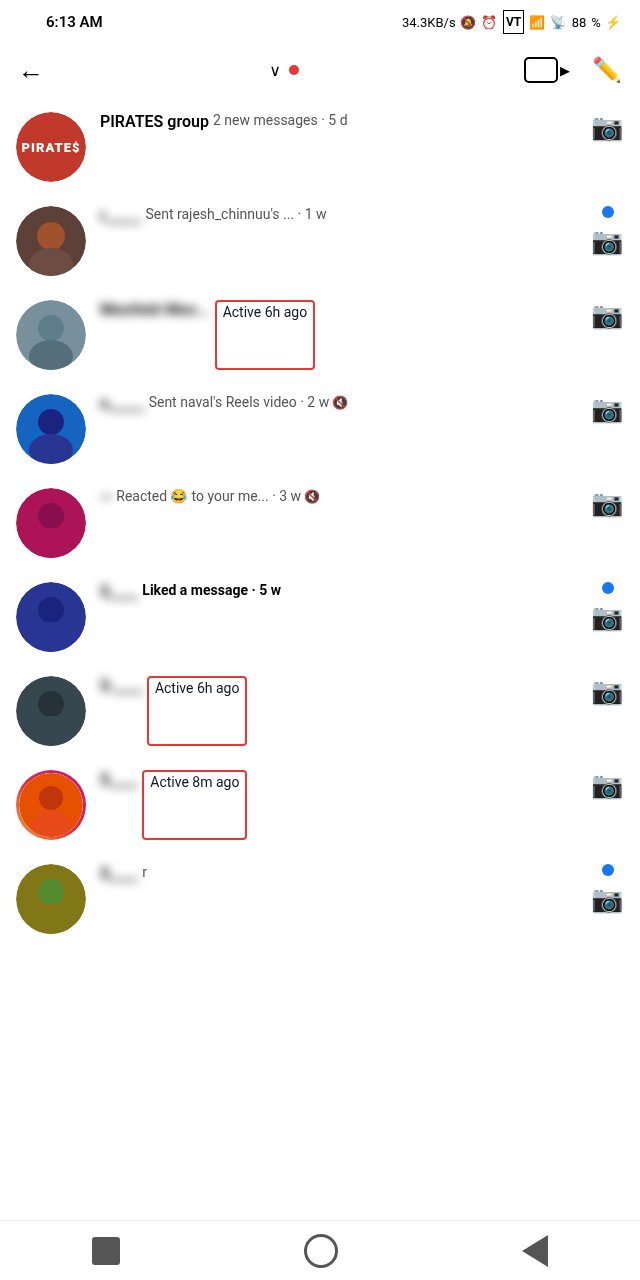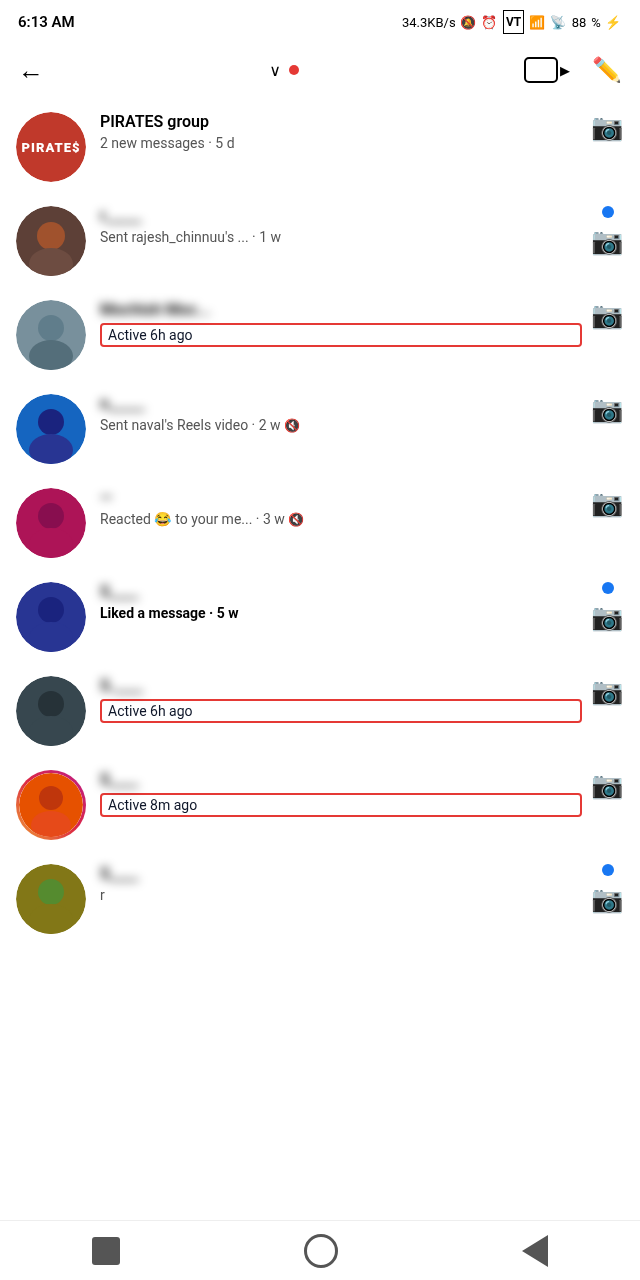--- a/index.html
+++ b/index.html
@@ -13,20 +13,21 @@
     }
 
     
     .status-bar {
       display: flex;
       justify-content: space-between;
       align-items: center;
       padding: 8px 18px 4px 18px;
       background: #fff;
       height: 40px;
+      margin-left: 28px;
     }
     .status-left {
       font-size: 15px;
       font-weight: 600;
       color: #000;
     }
     .status-right {
       display: flex;
       align-items: center;
       gap: 5px;
@@ -117,21 +118,21 @@
       justify-content: center;
       font-size: 28px;
       font-weight: bold;
       color: #fff;
     }
 
     .conv-content {
       flex: 1;
       min-width: 0;
       display: flex;
-      flex-direction: column;
+      flex-direction: row;
       gap: 4px;
     }
     .conv-name {
       font-size: 16px;
       font-weight: 600;
       color: #000;
       white-space: nowrap;
       overflow: hidden;
       text-overflow: ellipsis;
     }

